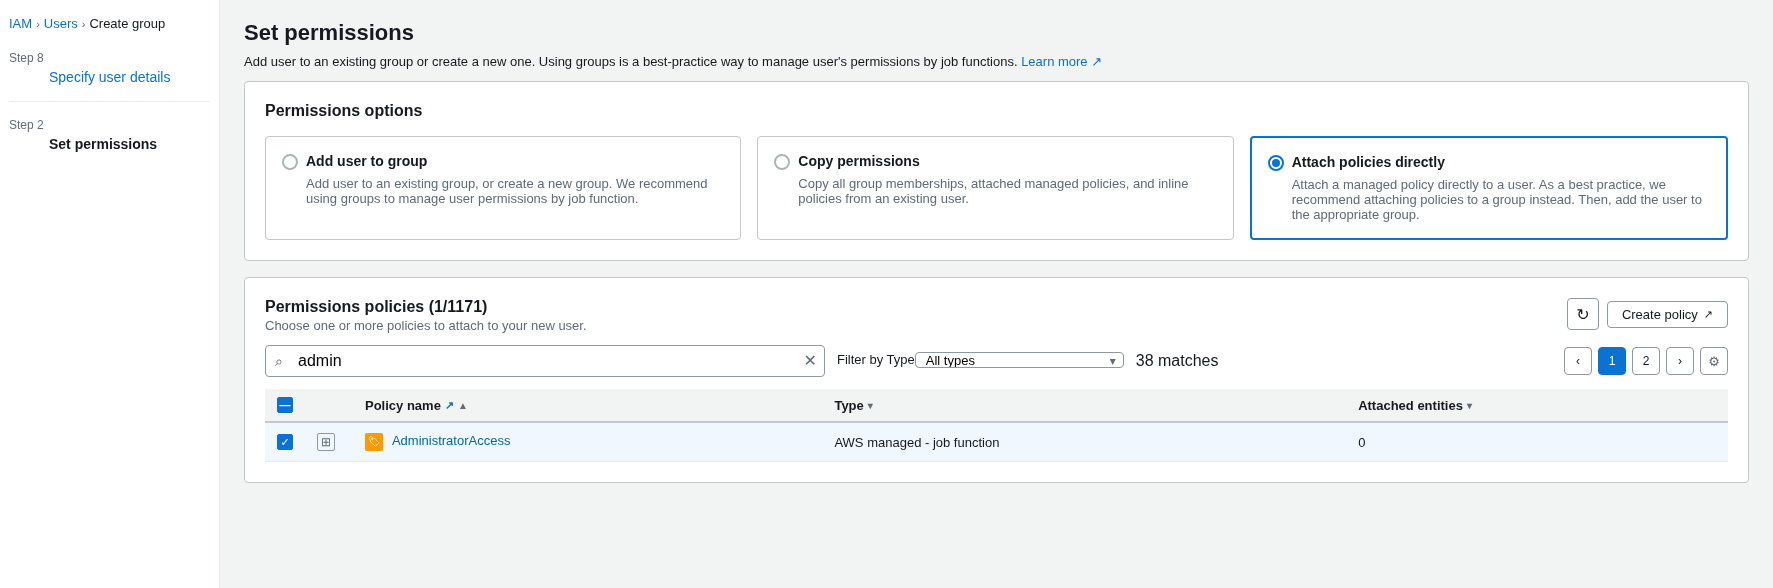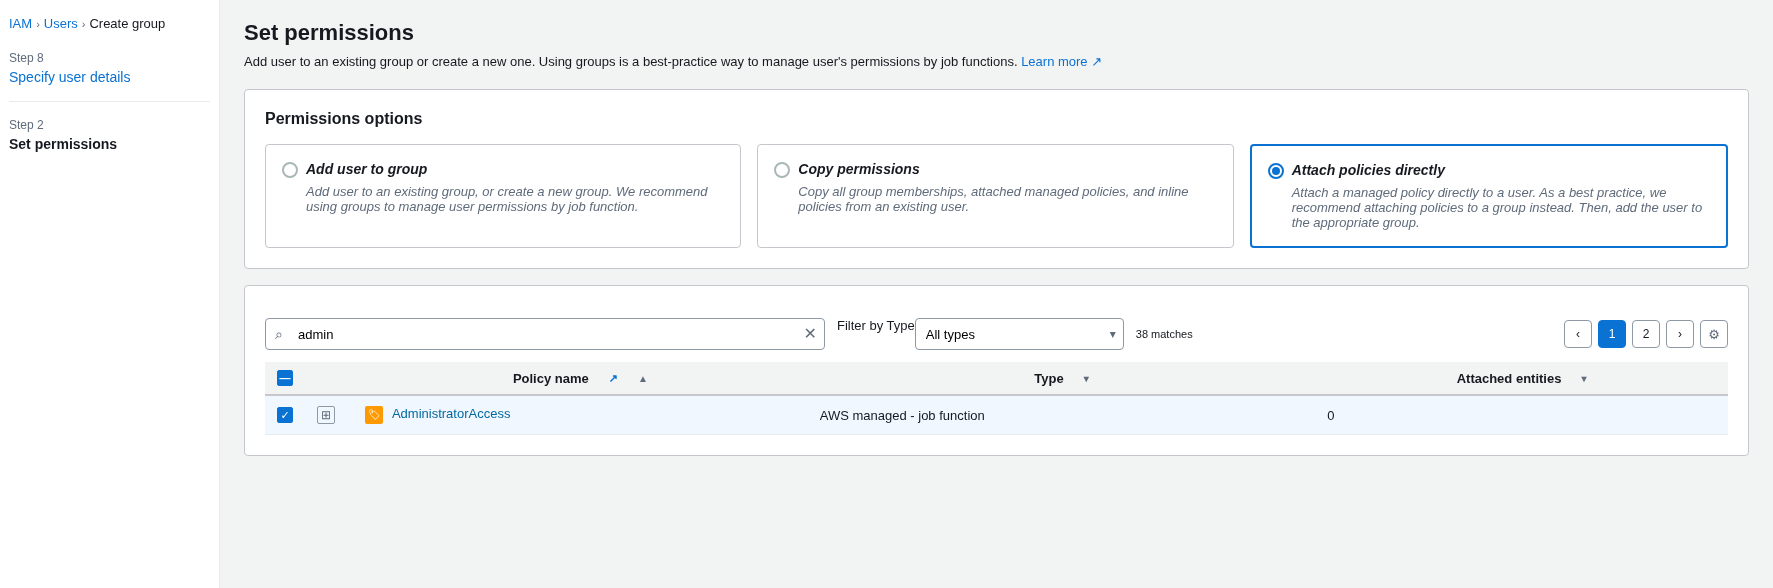--- a/index.html
+++ b/index.html
@@ -48,20 +48,21 @@
     .step-block:last-child { border-bottom: none; }
 
     .step-label {
       font-size: 12px;
       color: #5f6b7a;
       margin-bottom: 4px;
     }
     .step-title {
       font-size: 14px;
       color: #16191f;
+      margin-left: 40px;
     }
     .step-title.active {
       font-weight: 700;
       color: #16191f;
     }
     .step-title.link {
       color: #0972d3;
       cursor: pointer;
     }
 
@@ -76,21 +77,21 @@
     .page-title {
       font-size: 22px;
       font-weight: 700;
       margin-bottom: 8px;
       color: #16191f;
     }
 
     .page-description {
       font-size: 13px;
       color: #16191f;
-      margin-bottom: 20px;
+      margin-bottom: 12px;
     }
     .page-description a {
       color: #0972d3;
       text-decoration: none;
     }
 
     
     .card {
       background: #fff;
       border: 1px solid #c6c6cd;
@@ -113,21 +114,20 @@
 
     .permission-option {
       flex: 1;
       border: 1px solid #c6c6cd;
       border-radius: 4px;
       padding: 16px;
       cursor: pointer;
       display: flex;
       flex-direction: column;
       gap: 6px;
-      font-style: italic;
     }
     .permission-option.selected {
       border: 2px solid #0972d3;
     }
 
     .permission-option-header {
       display: flex;
       align-items: flex-start;
       gap: 8px;
     }
@@ -246,21 +246,21 @@
       color: #5f6b7a;
       font-size: 14px;
     }
 
     .search-input {
       width: 100%;
       height: 32px;
       padding: 0 32px 0 32px;
       border: 1px solid #8d99a5;
       border-radius: 4px;
-      font-size: 13px;
+      font-size: 16px;
       outline: none;
     }
 
     .clear-btn {
       position: absolute;
       right: 8px;
       top: 50%;
       transform: translateY(-50%);
       background: none;
       border: none;
@@ -269,21 +269,21 @@
       font-size: 16px;
       line-height: 1;
       padding: 0;
     }
 
     .type-select-wrapper {
       position: relative;
     }
 
     .type-select {
-      height: 32px;
+      height: 16px;
       padding: 0 32px 0 10px;
       border: 1px solid #8d99a5;
       border-radius: 4px;
       font-size: 13px;
       background: #fff;
       appearance: none;
       -webkit-appearance: none;
       cursor: pointer;
       min-width: 180px;
       outline: none;
@@ -293,21 +293,21 @@
       position: absolute;
       right: 8px;
       top: 50%;
       transform: translateY(-50%);
       pointer-events: none;
       color: #5f6b7a;
       font-size: 12px;
     }
 
     .matches-text {
-      font-size: 11px;
+      font-size: 16px;
       color: #16191f;
       white-space: nowrap;
     }
 
     .pagination-controls {
       display: flex;
       align-items: center;
       gap: 6px;
       margin-left: auto;
     }
@@ -406,22 +406,21 @@
     }
 
     .policy-name-link {
       color: #0369a1;
       text-decoration: none;
     }
 
     .th-with-sort {
       display: flex;
       align-items: center;
-      gap: 20px;
-      justify-content: center;
+      gap: 4px;
     }
 
     .sort-icon {
       font-size: 10px;
       color: #5f6b7a;
     }
 
     .settings-btn {
       border: 1px solid #8d99a5;
       background: #fff;
@@ -512,20 +511,36 @@
             </div>
             <span class="permission-option-title">Attach policies directly</span>
           </div>
           <div class="permission-option-desc">Attach a managed policy directly to a user. As a best practice, we recommend attaching policies to a group instead. Then, add the user to the appropriate group.</div>
         </div>
 
       </div>
     </div>
 
     <div class="card">
+      <div class="policies-header">
+        <div>
+          <div class="policies-title">
+            <span>Permissions policies</span>
+            (<span>1/1171</span>)
+          </div>
+          <div class="policies-subtitle">Choose one or more policies to attach to your new user.</div>
+        </div>
+        <div class="policies-actions">
+          <button class="btn-icon">↻</button>
+          <button class="btn-default">
+            <span>Create policy</span>
+            <span style="font-size:11px;">↗</span>
+          </button>
+        </div>
+      </div>
 
       <div class="filter-row">
         <div class="search-wrapper">
           <span class="search-icon-inner">⌕</span>
           <input class="search-input" type="text" value="admin" style="">
           <button class="clear-btn">✕</button>
         </div>
 
         <div style="display:flex; flex-direction:row;">
           <div class="filter-type-label">Filter by Type</div>

